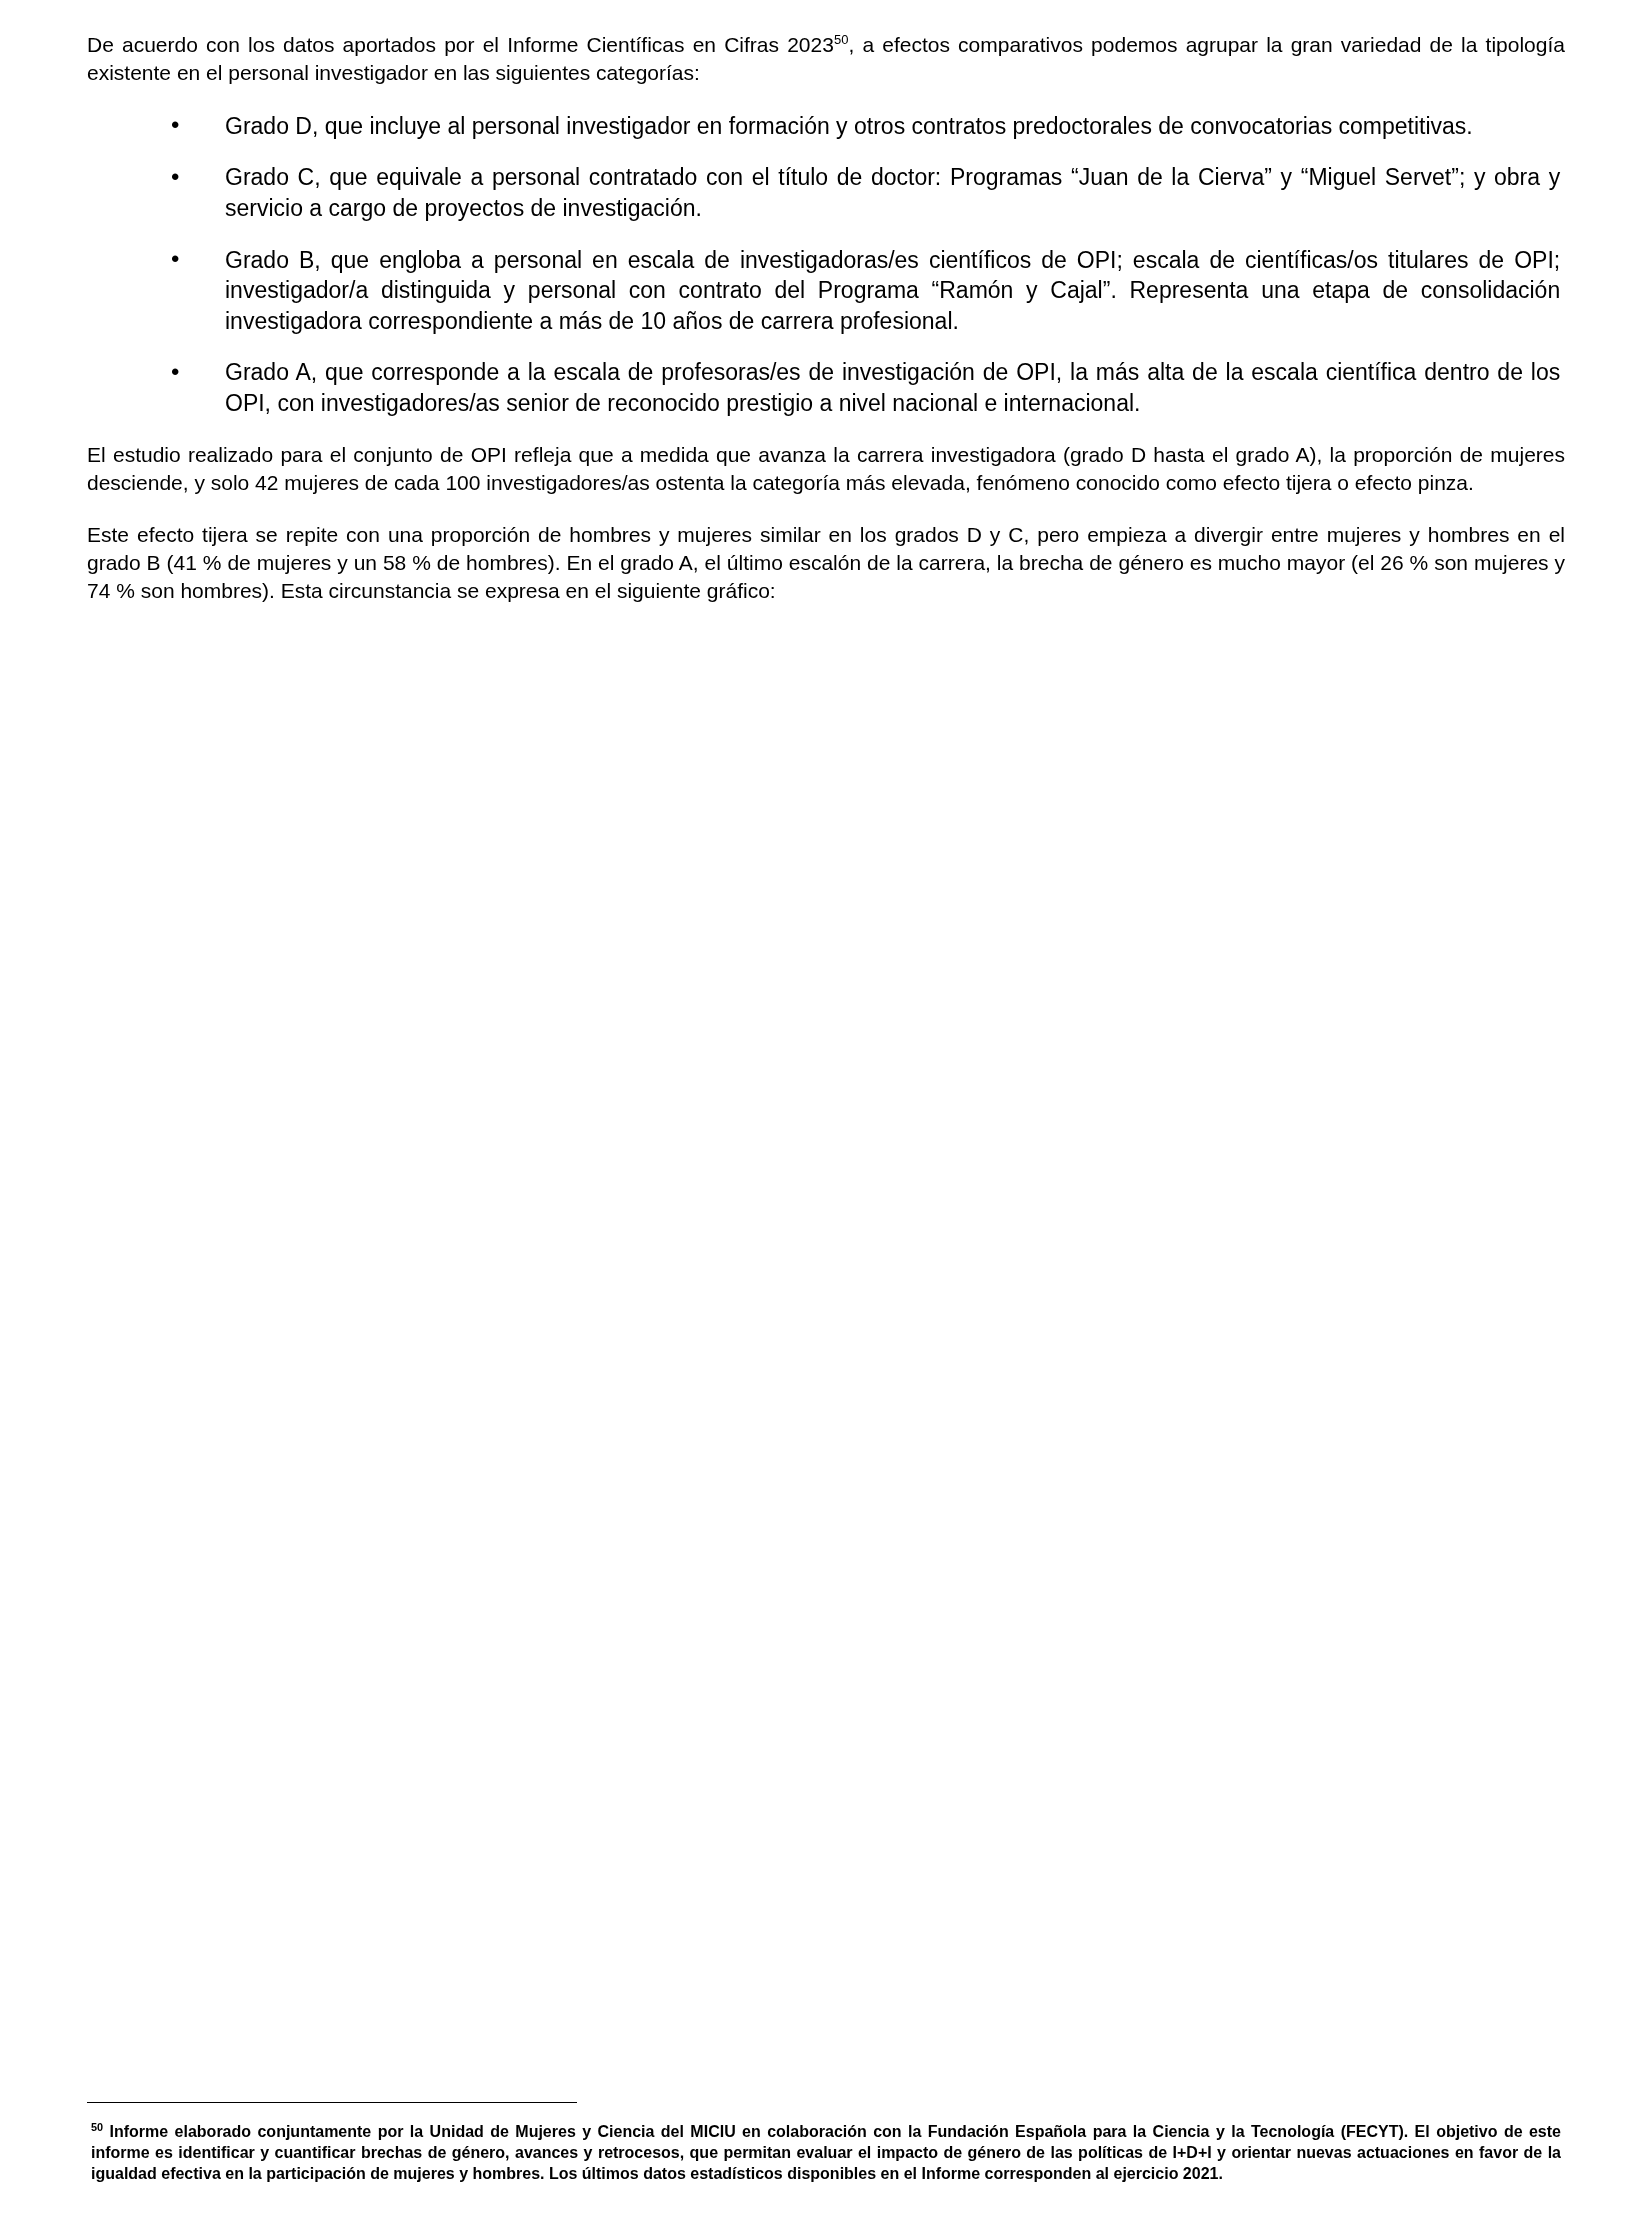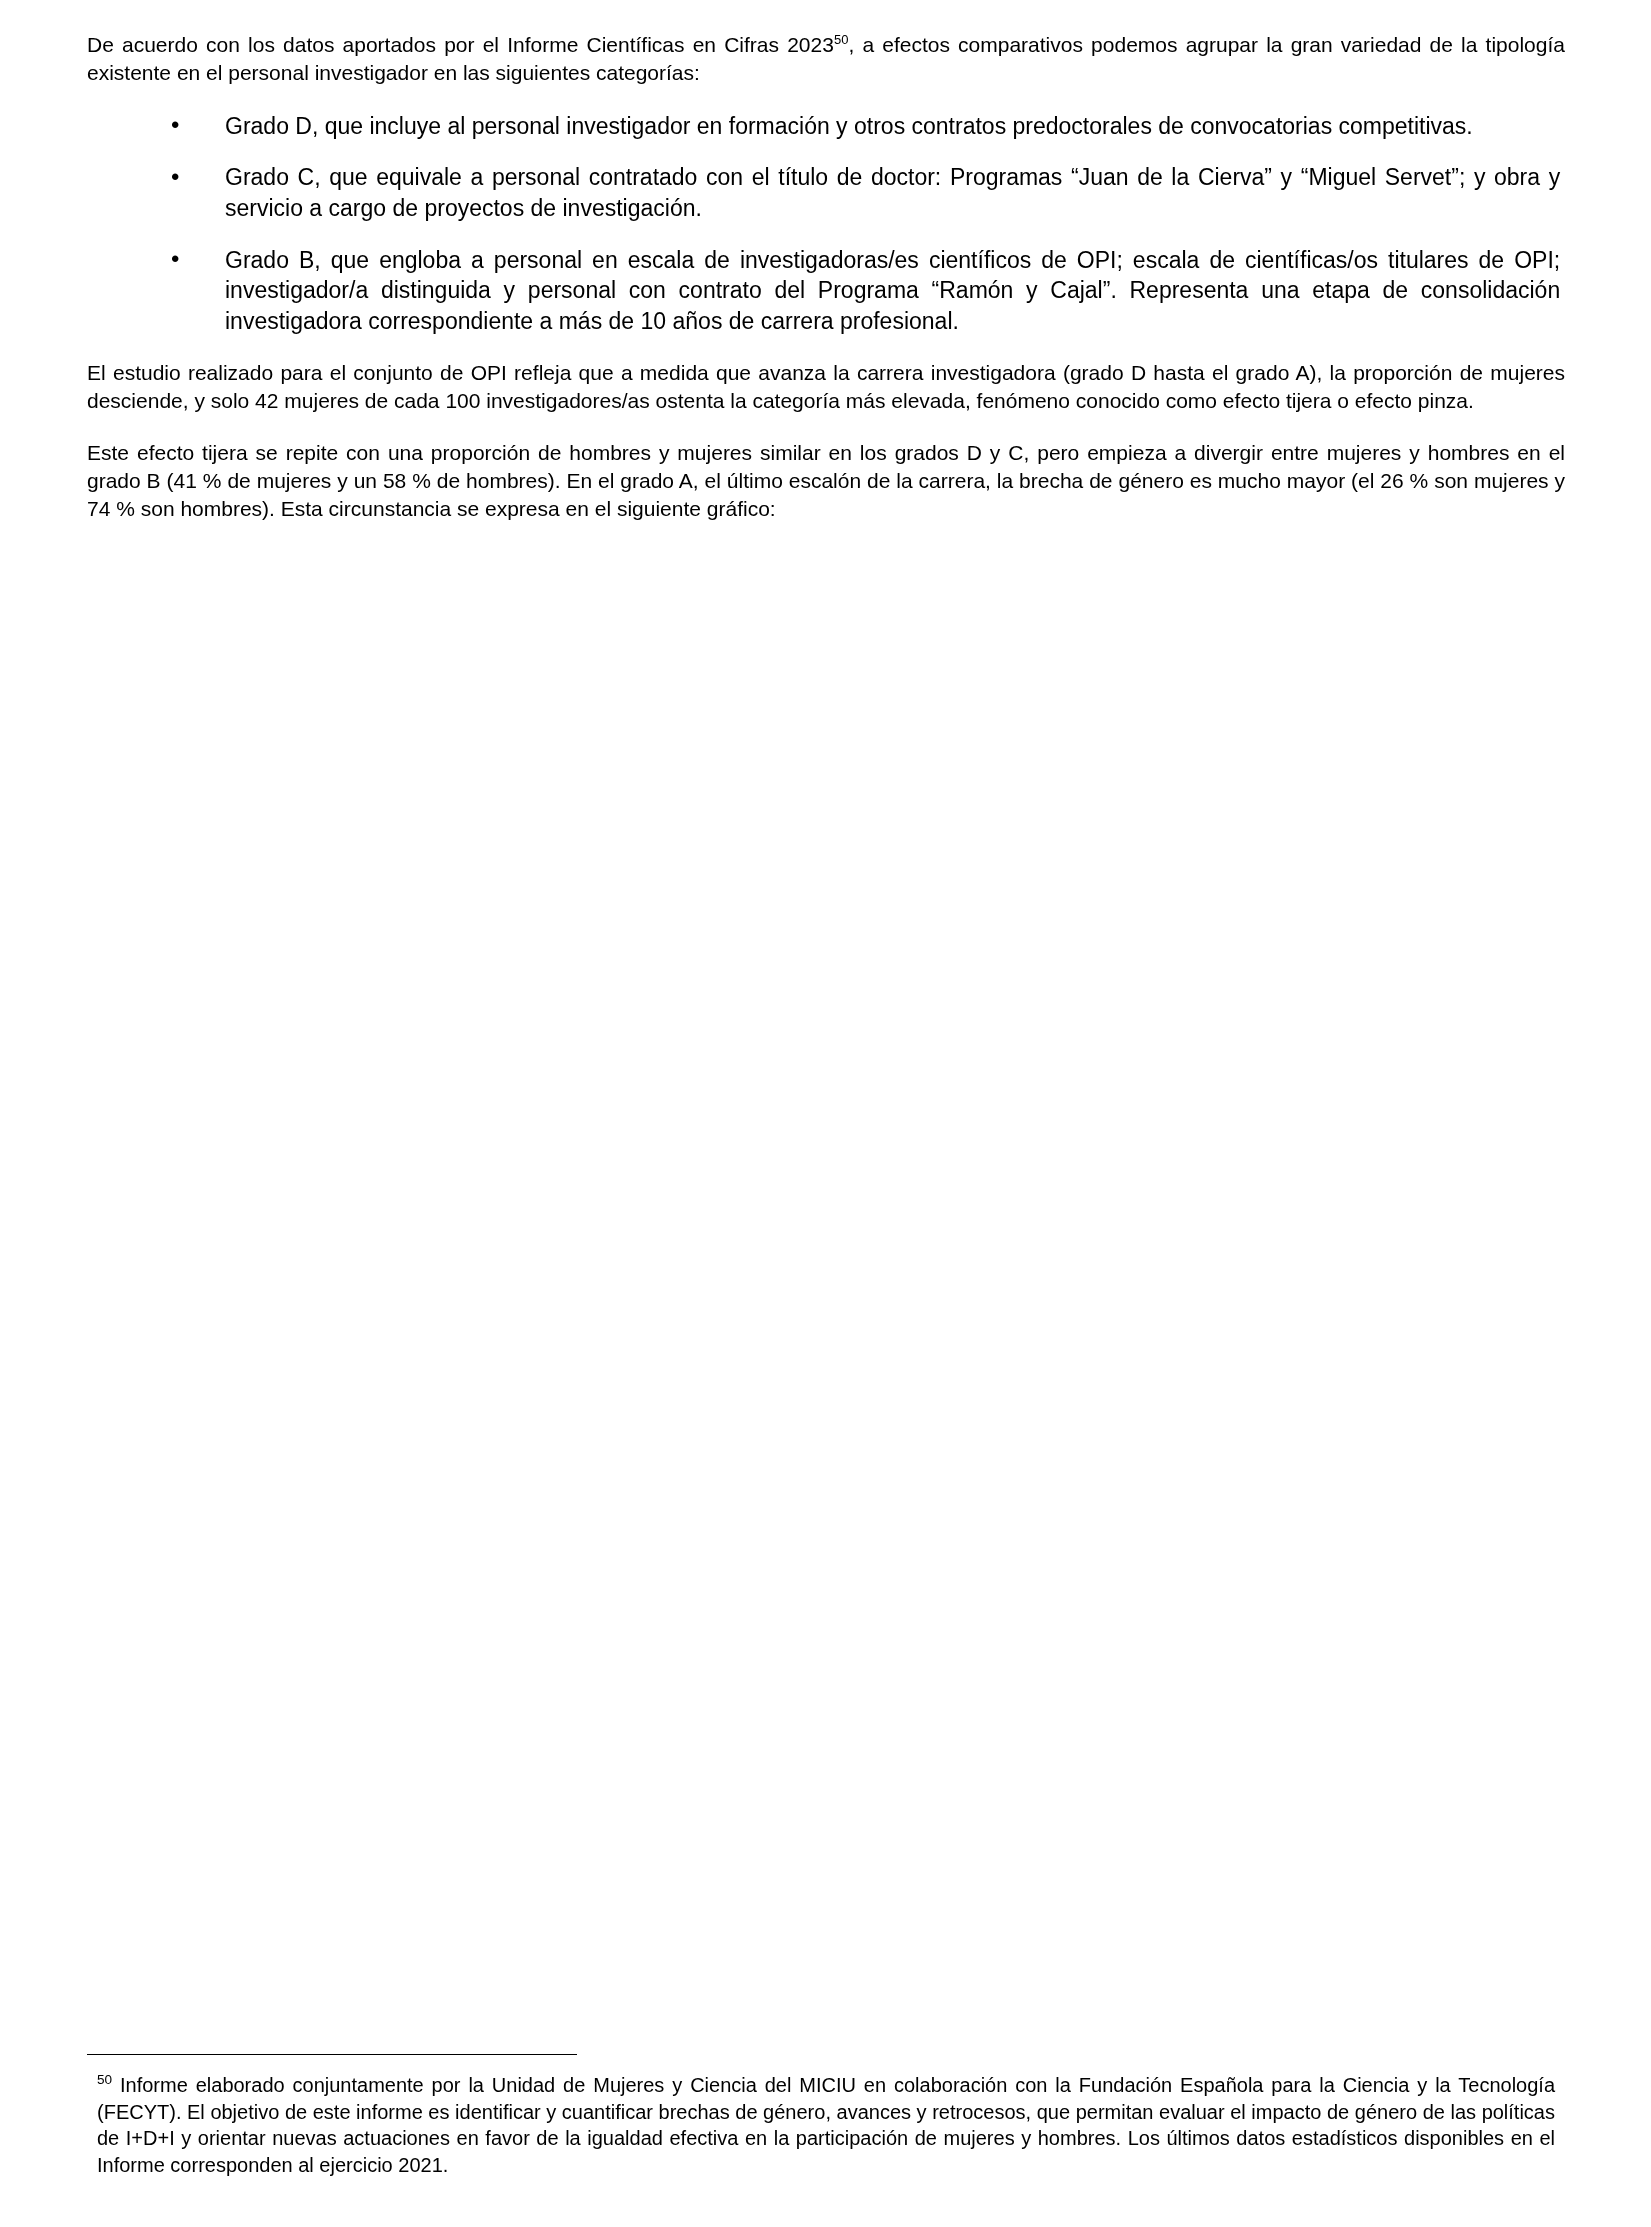--- a/index.html
+++ b/index.html
@@ -70,41 +70,43 @@
     right: 87px;
     bottom: 39px;
   }
   .footnote-rule {
     width: 490px;
     height: 0;
     border-top: 1.6px solid #000000;
     margin: 0 0 17.7px 0;
   }
   .footnote-text {
-    font-size: 20px;
+    font-size: 16px;
     line-height: 1.32;
     text-align: justify;
     text-justify: inter-word;
-    margin: 10px;
+    margin: 4px;
+    font-weight: bold;
   }
   .footnote-text sup {
     font-size: 0.68em;
   }
 </style>
 </head>
 <body>
 
 <div class="page">
 
   <p class="para"><span>De acuerdo con los datos aportados por el Informe Científicas en Cifras 2023</span><sup>50</sup><span>, a efectos comparativos podemos agrupar la gran variedad de la tipología existente en el personal investigador en las siguientes categorías:</span></p>
 
   <ul class="bullet-list">
     <li class="bullet-item">Grado D, que incluye al personal investigador en formación y otros contratos predoctorales de convocatorias competitivas.</li>
     <li class="bullet-item">Grado C, que equivale a personal contratado con el título de doctor: Programas “Juan de la Cierva” y “Miguel Servet”; y obra y servicio a cargo de proyectos de investigación.</li>
     <li class="bullet-item">Grado B, que engloba a personal en escala de investigadoras/es científicos de OPI; escala de científicas/os titulares de OPI; investigador/a distinguida y personal con contrato del Programa “Ramón y Cajal”. Representa una etapa de consolidación investigadora correspondiente a más de 10 años de carrera profesional.</li>
+    <li class="bullet-item">Grado A, que corresponde a la escala de profesoras/es de investigación de OPI, la más alta de la escala científica dentro de los OPI, con investigadores/as senior de reconocido prestigio a nivel nacional e internacional.</li>
   </ul>
 
   <p class="para">El estudio realizado para el conjunto de OPI refleja que a medida que avanza la carrera investigadora (grado D hasta el grado A), la proporción de mujeres desciende, y solo 42 mujeres de cada 100 investigadores/as ostenta la categoría más elevada, fenómeno conocido como efecto tijera o efecto pinza.</p>
 
   <p class="para tight">Este efecto tijera se repite con una proporción de hombres y mujeres similar en los grados D y C, pero empieza a divergir entre mujeres y hombres en el grado B (41 % de mujeres y un 58 % de hombres). En el grado A, el último escalón de la carrera, la brecha de género es mucho mayor (el 26 % son mujeres y 74 % son hombres). Esta circunstancia se expresa en el siguiente gráfico:</p>
 
   <div class="spacer"></div>
 
   <div class="footnote-area">
     <div class="footnote-rule"></div>

